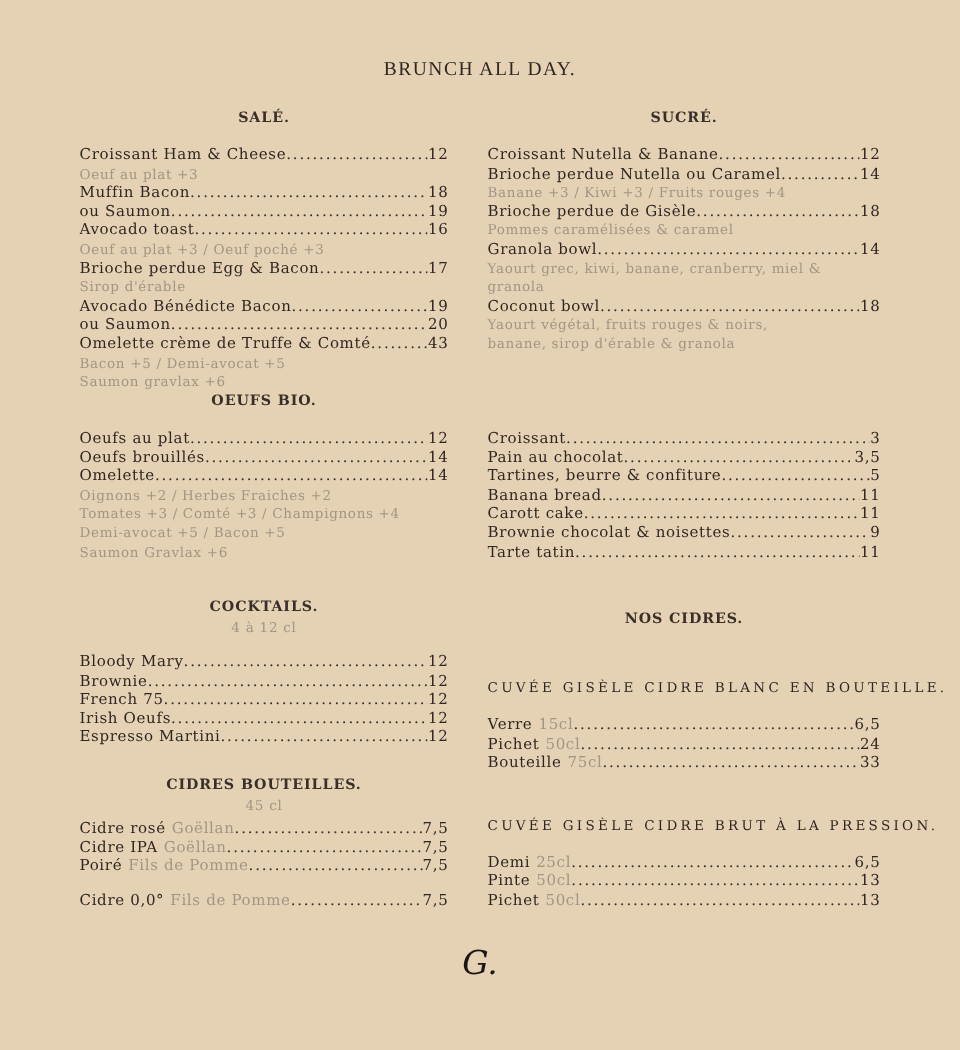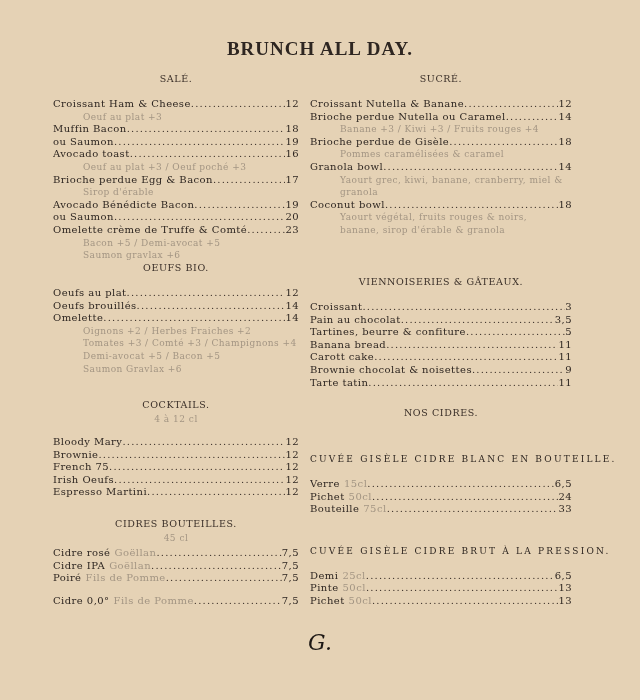--- a/index.html
+++ b/index.html
@@ -5,29 +5,29 @@
   html, body { margin:0; padding:0; }
   body {
     width:640px; height:700px; overflow:hidden;
     background:#e5d2b5;
     font-family:"DejaVu Serif", serif;
     color:#2e2621;
     position:relative;
   }
   .title {
     position:absolute; left:0; width:640px; top:38px;
-    text-align:center; font-size:19px; letter-spacing:1px;
-    font-family:"Liberation Serif", serif; color:#2e2621;font-weight:bold;
+    text-align:center; font-size:13px; letter-spacing:1px;
+    font-family:"Liberation Serif", serif; color:#2e2621;
   }
   .col { position:absolute; }
   .col-left { left:53px; width:246px; }
-  .col-right { left:310px; width:262px; }
+  .col-right { left:325px; width:262px; }
   .sec-head {
     text-align:center; font-size:9.5px; letter-spacing:0.6px;
-    color:#3a2f28; margin:0; height:14px; line-height:14px;
+    color:#3a2f28; margin:0; height:14px; line-height:14px;font-weight:bold;
   }
   .sec-sub {
     text-align:center; font-size:9px; color:#a39583; letter-spacing:0.5px;
     height:14px; line-height:14px;
   }
   .row {
     display:flex; align-items:baseline; font-size:10px; letter-spacing:0.45px;
     height:12.6px; line-height:12.6px; white-space:nowrap; overflow:hidden;justify-content:flex-end;
   }
   .row .name { color:#2e2621; flex:0 0 auto; }
@@ -37,21 +37,20 @@
     min-width:10px;
   }
   .row .dots::before {
     content:"........................................................................................................................................................";
     letter-spacing:1.2px;
   }
   .row .price { flex:0 0 auto; color:#2e2621; }
   .desc {
     font-size:9px; color:#a39583; letter-spacing:0.45px;
     line-height:12.6px;
-    margin-left:30px;
   }
   .desc.center { text-align:left; }
   .sub-head {
     font-size:9px; letter-spacing:2.2px; color:#2e2621; white-space:nowrap;
     height:14px; line-height:14px;margin-top:16px;
   }
   .logo {
     position:absolute; left:0; width:640px; top:630px; text-align:center;
     font-family:"DejaVu Serif", serif; font-style:italic; font-size:22px; color:#1d1714;
   }
@@ -98,21 +97,21 @@
       <span class="price">19</span>
     </div>
   <div class="row">
       <span class="name">ou Saumon</span>
       <span class="dots"></span>
       <span class="price">20</span>
     </div>
   <div class="row">
       <span class="name">Omelette crème de Truffe &amp; Comté</span>
       <span class="dots"></span>
-      <span class="price">23</span>
+      <span class="price">43</span>
     </div>
   <div class="desc center">Bacon +5 / Demi-avocat +5</div>
   <div class="desc center">Saumon gravlax +6</div>
 </div>
 
 <div class="col col-left" style="top:261px;">
   <div class="sec-head">OEUFS BIO.</div>
   <div style="height:12px"></div>
   <div class="row">
       <span class="name">Oeufs au plat</span>
@@ -225,21 +224,20 @@
   <div class="desc" style="width:240px">Yaourt grec, kiwi, banane, cranberry, miel &amp; granola</div>
   <div class="row">
       <span class="name">Coconut bowl</span>
       <span class="dots"></span>
       <span class="price">18</span>
     </div>
   <div class="desc" style="width:220px">Yaourt végétal, fruits rouges &amp; noirs, banane, sirop d'érable &amp; granola</div>
 </div>
 
 <div class="col col-right" style="top:275px;">
-  <div class="sec-head">VIENNOISERIES &amp; GÂTEAUX.</div>
   <div style="height:12px"></div>
   <div class="row">
       <span class="name">Croissant</span>
       <span class="dots"></span>
       <span class="price">3</span>
     </div>
   <div class="row">
       <span class="name">Pain au chocolat</span>
       <span class="dots"></span>
       <span class="price">3,5</span>

